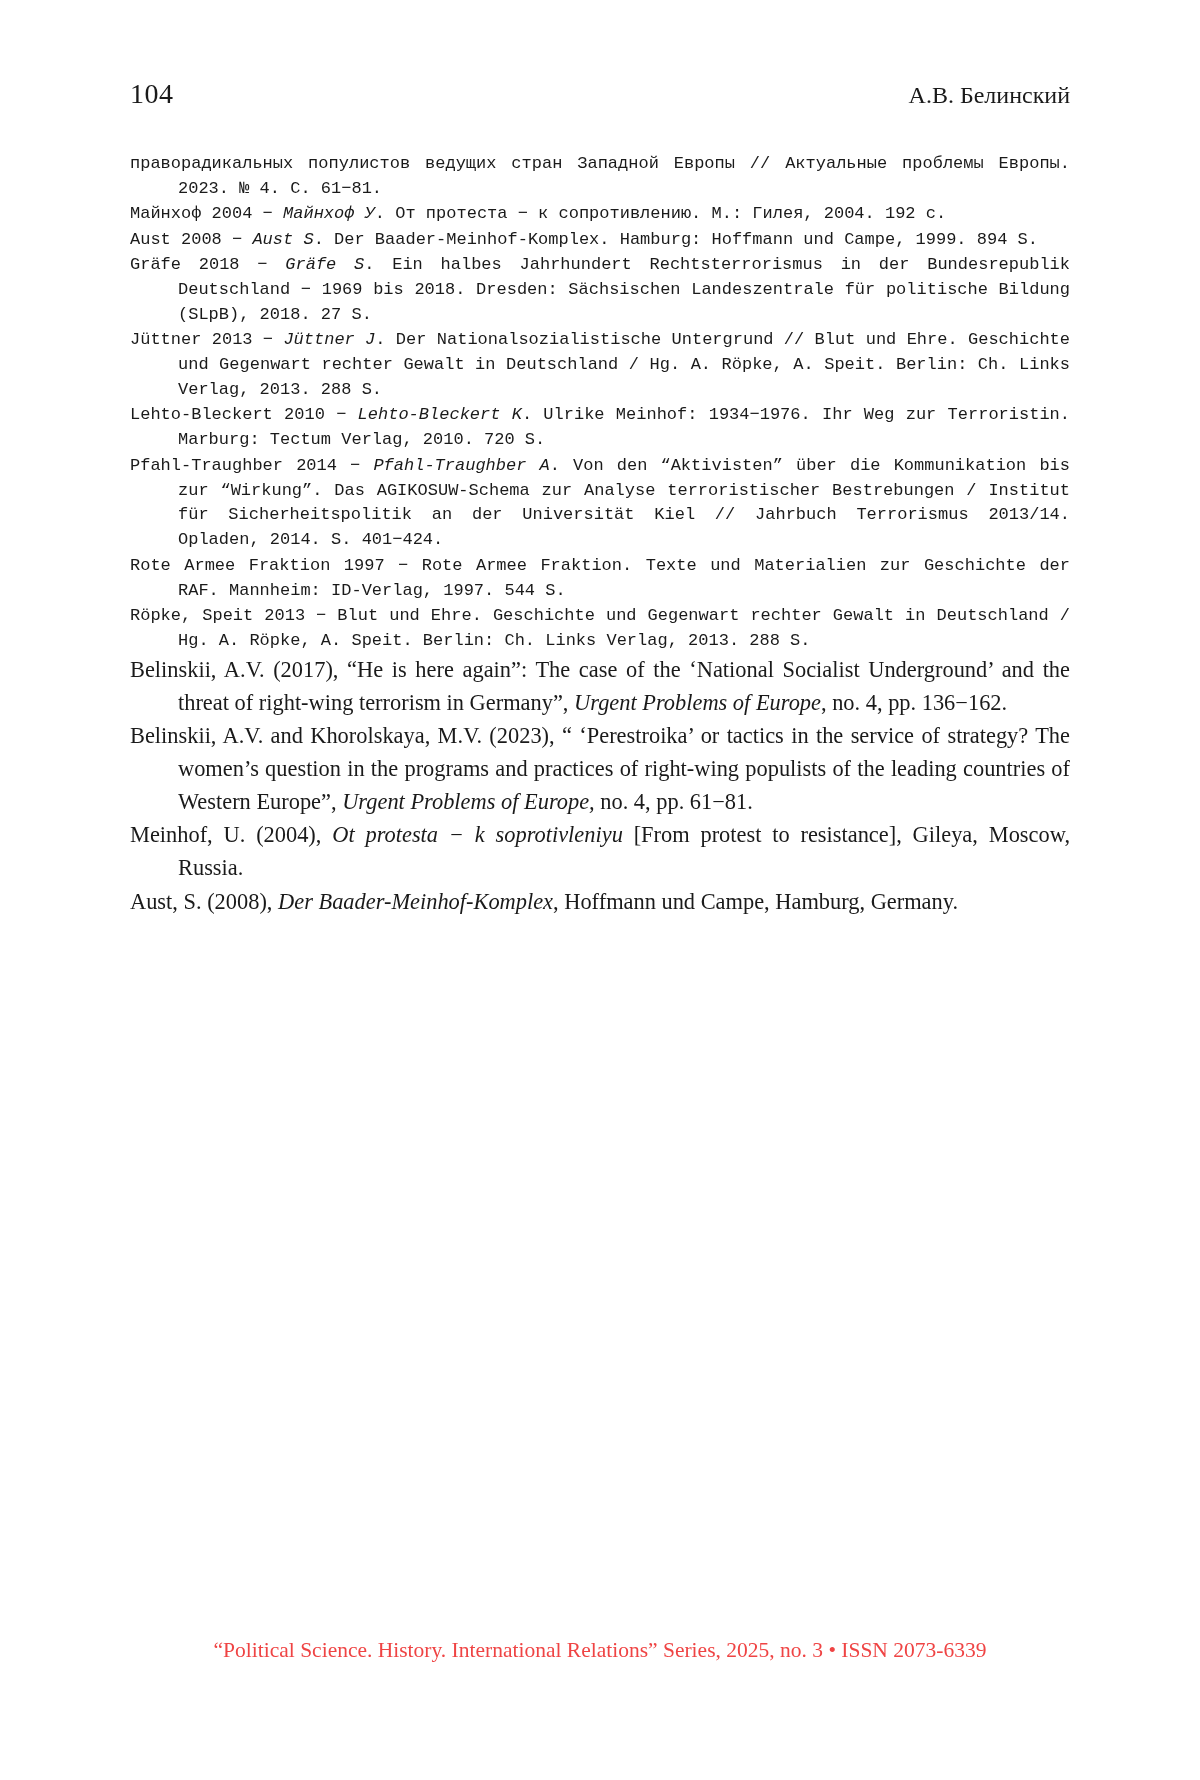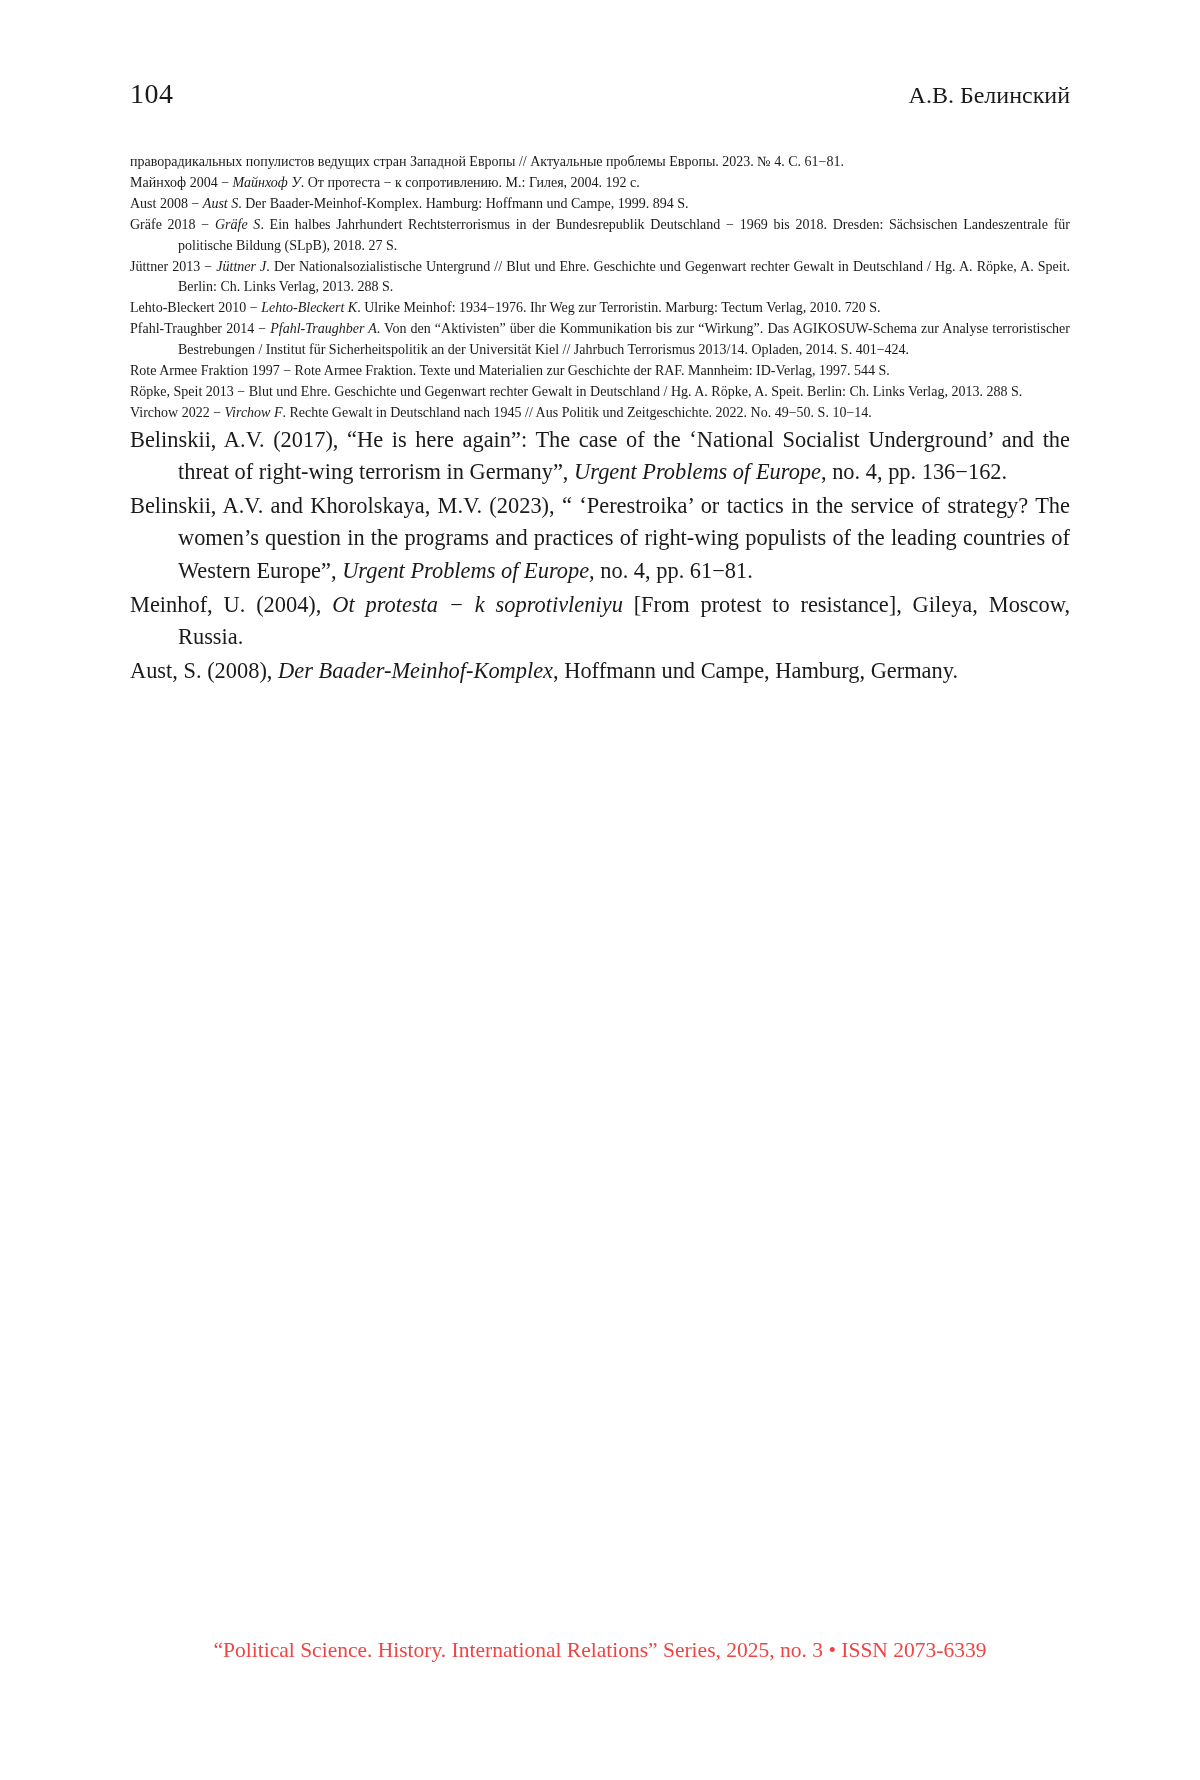--- a/index.html
+++ b/index.html
@@ -39,23 +39,24 @@
   }
   .running-head .folio {
     font-size: 28px;
     letter-spacing: 0.5px;
   }
   .running-head .author {
     font-size: 24px;
   }
   
   .biblio {
-    font-size: 14px;
+    font-size: 17px;
     line-height: 1.465;
     text-align: justify;
+    font-family: Liberation Mono, monospace;
   }
   .biblio .entry {
     padding-left: 48px;
     text-indent: -48px;
     margin: 0 0 0.5px 0;
   }
   .it { font-style: italic; }
   
   .refs-heading-wrap {
     margin-top: 56px;
@@ -109,21 +110,20 @@
     <div class="biblio" id="biblio-list">
         <div class="entry"><span>праворадикальных популистов ведущих стран Западной Европы // Актуальные проблемы Европы. 2023. № 4. С. 61−81.</span></div>
         <div class="entry"><span>Майнхоф 2004 − </span><span class="it">Майнхоф У</span><span>. От протеста − к сопротивлению. М.: Гилея, 2004. 192 с.</span></div>
         <div class="entry"><span>Aust 2008 − </span><span class="it">Aust S</span><span>. Der Baader-Meinhof-Komplex. Hamburg: Hoffmann und Campe, 1999. 894 S.</span></div>
         <div class="entry"><span>Gräfe 2018 − </span><span class="it">Gräfe S</span><span>. Ein halbes Jahrhundert Rechtsterrorismus in der Bundesrepublik Deutschland − 1969 bis 2018. Dresden: Sächsischen Landeszentrale für politische Bildung (SLpB), 2018. 27 S.</span></div>
         <div class="entry"><span>Jüttner 2013 − </span><span class="it">Jüttner J</span><span>. Der Nationalsozialistische Untergrund // Blut und Ehre. Geschichte und Gegenwart rechter Gewalt in Deutschland / Hg. A. Röpke, A. Speit. Berlin: Ch. Links Verlag, 2013. 288 S.</span></div>
         <div class="entry"><span>Lehto-Bleckert 2010 − </span><span class="it">Lehto-Bleckert K</span><span>. Ulrike Meinhof: 1934−1976. Ihr Weg zur Terroristin. Marburg: Tectum Verlag, 2010. 720 S.</span></div>
         <div class="entry"><span>Pfahl-Traughber 2014 − </span><span class="it">Pfahl-Traughber A</span><span>. Von den “Aktivisten” über die Kommunikation bis zur “Wirkung”. Das AGIKOSUW-Schema zur Analyse terroristischer Bestrebungen / Institut für Sicherheitspolitik an der Universität Kiel // Jahrbuch Terrorismus 2013/14. Opladen, 2014. S. 401−424.</span></div>
         <div class="entry"><span>Rote Armee Fraktion 1997 − Rote Armee Fraktion. Texte und Materialien zur Geschichte der RAF. Mannheim: ID-Verlag, 1997. 544 S.</span></div>
         <div class="entry"><span>Röpke, Speit 2013 − Blut und Ehre. Geschichte und Gegenwart rechter Gewalt in Deutschland / Hg. A. Röpke, A. Speit. Berlin: Ch. Links Verlag, 2013. 288 S.</span></div>
-        <div class="entry"><span>Virchow 2022 − </span><span class="it">Virchow F</span><span>. Rechte Gewalt in Deutschland nach 1945 // Aus Politik und Zeitgeschichte. 2022. No. 49−50. S. 10−14.</span></div>
       </div>
 
 
     <div class="refs" id="refs-list">
         <div class="entry"><span>Belinskii, A.V. (2017), “He is here again”: The case of the ‘National Socialist Underground’ and the threat of right-wing terrorism in Germany”, </span><span class="it">Urgent Problems of Europe</span><span>, no. 4, pp. 136−162.</span></div>
         <div class="entry"><span>Belinskii, A.V. and Khorolskaya, M.V. (2023), “ ‘Perestroika’ or tactics in the service of strategy? The women’s question in the programs and practices of right-wing populists of the leading countries of Western Europe”, </span><span class="it">Urgent Problems of Europe,</span><span> no. 4, pp. 61−81.</span></div>
         <div class="entry"><span>Meinhof, U. (2004), </span><span class="it">Ot protesta − k soprotivleniyu</span><span> [From protest to resistance], Gileya, Moscow, Russia.</span></div>
         <div class="entry"><span>Aust, S. (2008), </span><span class="it">Der Baader-Meinhof-Komplex</span><span>, Hoffmann und Campe, Hamburg, Germany.</span></div>
       </div>
 

